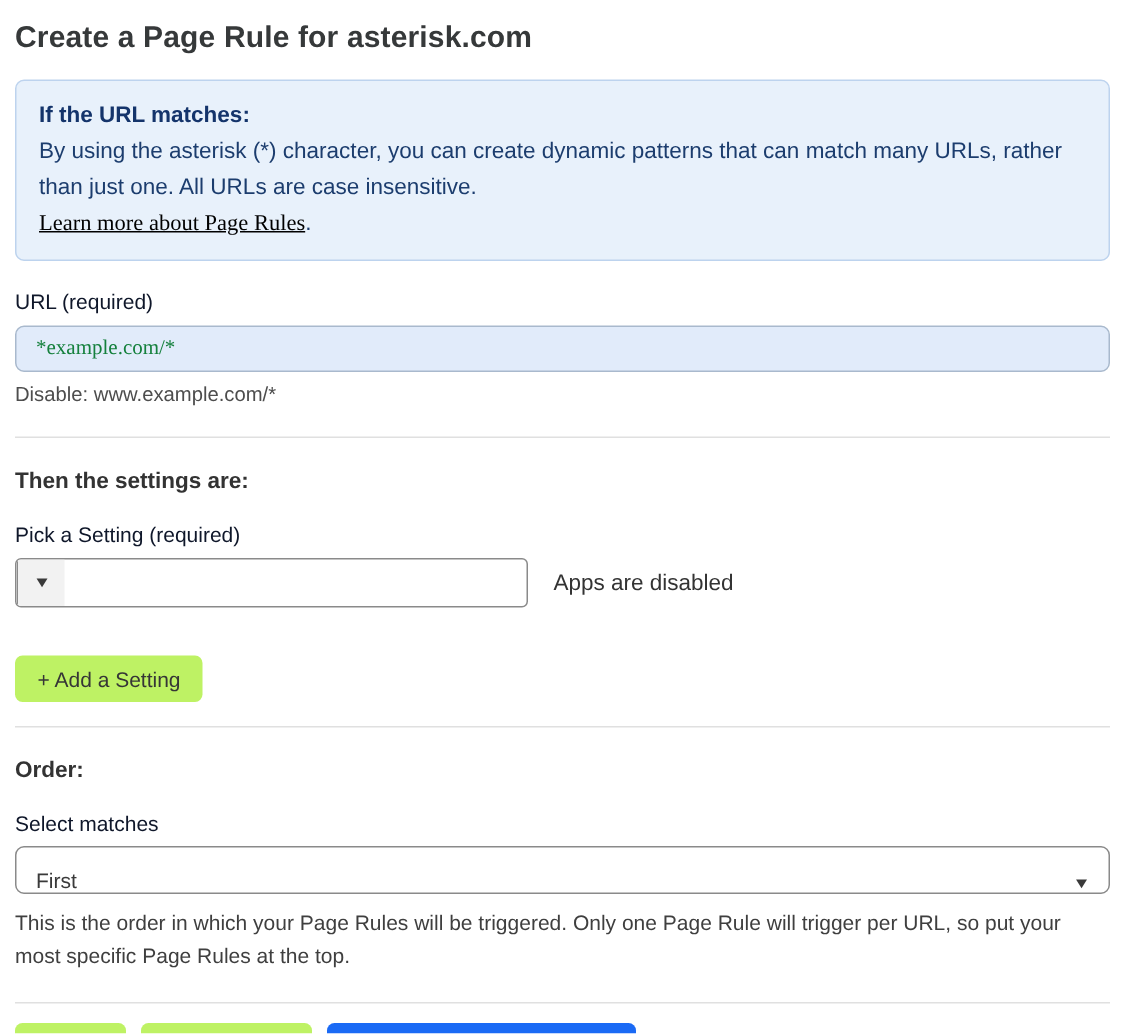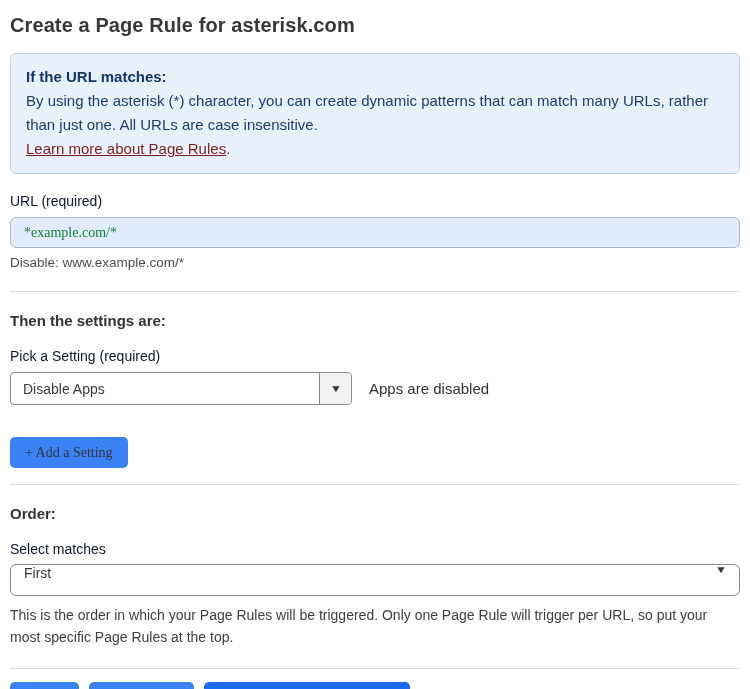--- a/index.html
+++ b/index.html
@@ -30,23 +30,24 @@
     padding: 11px 15px 12px 15px;
     color: #1c3d6e;
     font-size: 15px;
     line-height: 24px;
   }
   .info-box .info-heading {
     font-weight: bold;
     color: #14346b;
   }
   .info-box a.info-link {
-    color: #7f1d1d;
+    color: #000000;
     text-decoration: underline;
     cursor: pointer;
+    font-family: Liberation Serif, serif;
   }
   .info-box .info-link-suffix { color: #1c3d6e; }
   
   .field-label {
     display: block;
     font-size: 14px;
     color: #0f172a;
     margin-top: 19px;
   }
   .helper-text {
@@ -134,36 +135,35 @@
     height: 31px;
     padding: 0 15px;
     border: none;
     border-radius: 5px;
     font-size: 14px;
     font-family: "Liberation Sans", "DejaVu Sans", sans-serif;
     cursor: pointer;
     white-space: nowrap;
   }
   .btn-gray {
-    background: #3b82f6;
+    background: #bef264;
     color: #363636;
-    font-family: Liberation Serif, serif;
   }
   .btn-primary {
     background: #1a6af5;
     color: #ffffff;
   }
   .add-setting-btn {
     margin-top: 32px;
     height: 31px;
   }
   
   .full-select {
     display: flex;
-    align-items: flex-start;
+    align-items: flex-end;
     justify-content: space-between;
     width: 730px;
     height: 32px;
     margin-top: 7px;
     background: #fff;
     border: 1px solid #8a8a8a;
     border-radius: 6px;
     padding: 0 13px;
     font-size: 14px;
     color: #3a3a3a;
@@ -203,21 +203,20 @@
   <div class="helper-text">Disable: www.example.com/*</div>
 
   <hr class="divider divider-1">
 
   <div class="section-heading">Then the settings are:</div>
 
   <label class="field-label">Pick a Setting (required)</label>
 
   <div class="setting-row">
     <div class="split-select">
-      <div class="select-value">Disable Apps</div>
       <div class="select-arrow-cell">
         <span class="arrow-glyph">▼</span>
       </div>
     </div>
     <div class="setting-status">Apps are disabled</div>
   </div>
 
   <button class="btn btn-gray add-setting-btn">+ Add a Setting</button>
 
   <hr class="divider divider-2">

